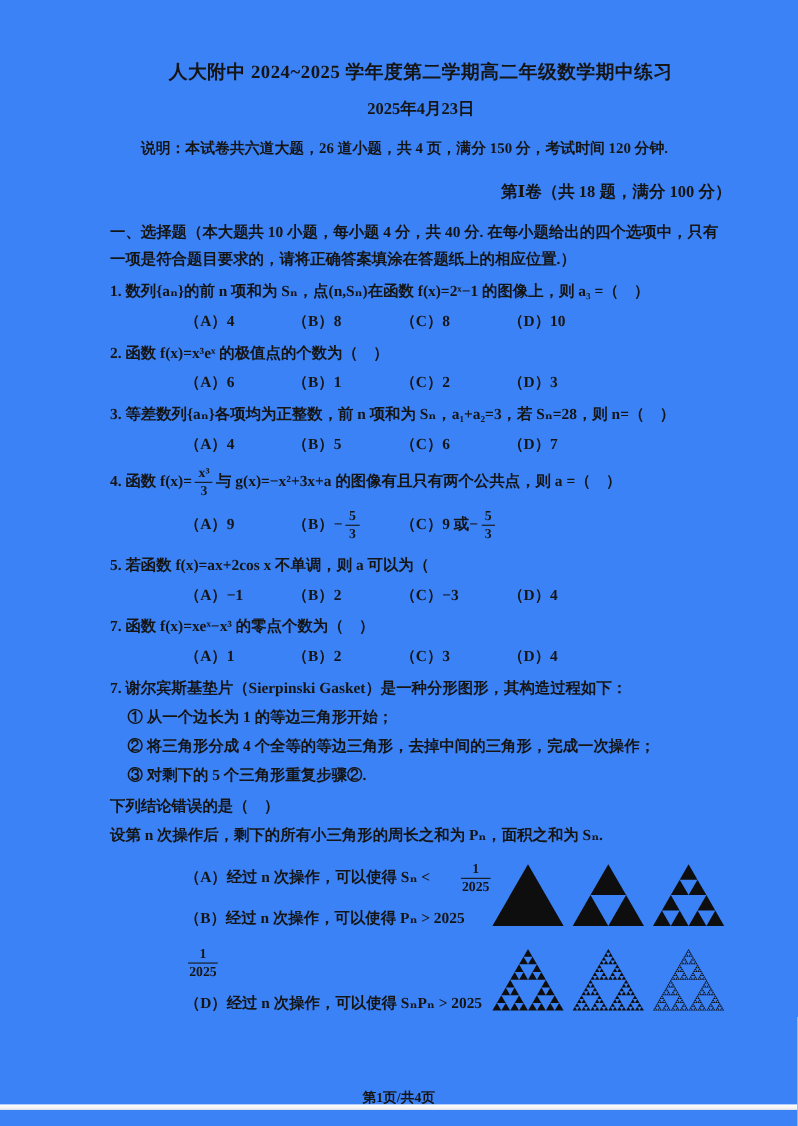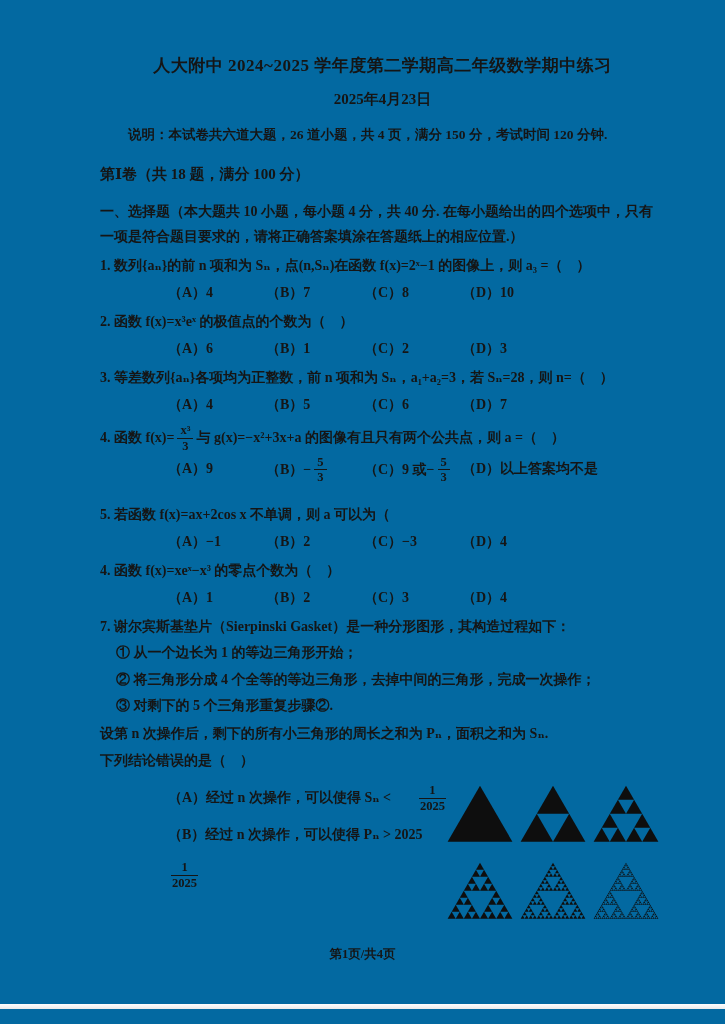--- a/index.html
+++ b/index.html
@@ -1,40 +1,40 @@
 <!DOCTYPE html>
 <html><head>
 <meta charset="utf-8">
 <style>
   html,body{margin:0;padding:0;background:#dcdcdc;}
   .page{
     position:relative;
     width:725px;height:1024px;
     margin:0 auto;
-    background:#0369a1;
+    background:#3b82f6;
     color:#151515;
     font-family:"Liberation Serif","DejaVu Serif",serif;
     overflow:hidden;
   }
   .content{padding:54px 60px 0 100px;}
 
   .title{font-size:17px;font-weight:700;text-align:center;margin:0 0 13px 0;letter-spacing:.5px;}
   .date{font-size:15px;font-weight:700;text-align:center;margin-bottom:17px;}
   .staff{font-size:13px;font-weight:700;text-align:center;margin-bottom:26px;}
   .staff .gap{display:inline-block;width:34px;}
   .note{font-size:13.5px;font-weight:600;padding-left:28px;margin-bottom:21px;}
-  .part-title{font-size:15px;font-weight:700;text-align:left;margin-bottom:15px;}
+  .part-title{font-size:15px;font-weight:700;text-align:right;margin-bottom:15px;}
 
   .section-line{font-size:14px;font-weight:700;line-height:25px;}
   .section{margin-bottom:4px;}
 
   .q{margin-top:3px;}
   .q-text{font-size:14px;font-weight:600;line-height:26px;}
   .q-row{display:flex;align-items:center;font-size:14px;font-weight:600;min-height:34px;}
-  .opts{display:flex;align-items:flex-start;padding-left:68px;font-size:14px;font-weight:600;line-height:27px;}
+  .opts{display:flex;align-items:center;padding-left:68px;font-size:14px;font-weight:600;line-height:27px;}
   .opts .opt{width:98px;display:flex;align-items:center;}
   .opts .opt:last-child{width:auto;}
   .opts.tall{min-height:44px;}
 
   .frac{display:inline-block;text-align:center;vertical-align:middle;margin:0 3px;font-size:12.5px;font-weight:600;line-height:1.15;}
   .frac .fn{display:block;border-bottom:1.3px solid #151515;padding:0 3px;}
   .frac .fd{display:block;padding:0 1px;}
 
   .q7-steps .q-text{padding-left:16px;line-height:26.5px;}
   .q7-tail{line-height:27px;}
@@ -44,21 +44,21 @@
   .q7opt.tall{min-height:37px;margin-bottom:4px;}
 
   .sier-fig{
     position:absolute;left:447px;top:785px;
     display:grid;grid-template-columns:repeat(3,66px);
     column-gap:7px;row-gap:20px;
   }
   .tri{width:66px;height:57px;}
   .tri svg{width:66px;height:57px;display:block;}
 
-  .footer{position:absolute;left:0;right:0;top:946px;text-align:center;font-size:12.5px;font-weight:600;}
+  .footer{position:absolute;left:0;right:0;top:990px;text-align:center;font-size:12.5px;font-weight:600;}
   .scan-edge{position:absolute;left:0;top:1004px;width:100%;height:5px;background:linear-gradient(#fefefe,#ececec);}
 </style>
 </head>
 <body>
 
 <div class="page">
   <div class="content">
 
     <h1 class="title">人大附中 2024~2025 学年度第二学期高二年级数学期中练习</h1>
     <div class="date">2025年4月23日</div>
@@ -67,21 +67,21 @@
 
     <div class="section">
       <div class="section-line">一、选择题（本大题共 10 小题，每小题 4 分，共 40 分. 在每小题给出的四个选项中，只有</div>
       <div class="section-line">一项是符合题目要求的，请将正确答案填涂在答题纸上的相应位置.）</div>
     </div>
 
     <div class="q">
       <div class="q-text">1. 数列{aₙ}的前 n 项和为 Sₙ，点(n,Sₙ)在函数 f(x)=2ˣ−1 的图像上，则 a₃ =（　）</div>
       <div class="opts">
         <span class="opt">（A）4</span>
-        <span class="opt">（B）7</span>
+        <span class="opt">（B）8</span>
         <span class="opt">（C）8</span>
         <span class="opt">（D）10</span>
       </div>
     </div>
 
     <div class="q">
       <div class="q-text">2. 函数 f(x)=x³eˣ 的极值点的个数为（　）</div>
       <div class="opts">
         <span class="opt">（A）6</span>
         <span class="opt">（B）1</span>
@@ -118,70 +118,72 @@
             <span class="fd">3</span>
           </span>
         </span>
         <span class="opt">
           <span>（C）9 或−</span>
           <span class="frac">
             <span class="fn">5</span>
             <span class="fd">3</span>
           </span>
         </span>
-        <span class="opt">（D）以上答案均不是</span>
       </div>
     </div>
 
     <div class="q">
       <div class="q-text">5. 若函数 f(x)=ax+2cos x 不单调，则 a 可以为（</div>
       <div class="opts">
         <span class="opt">（A）−1</span>
         <span class="opt">（B）2</span>
         <span class="opt">（C）−3</span>
         <span class="opt">（D）4</span>
       </div>
     </div>
 
     <div class="q">
-      <div class="q-text">4. 函数 f(x)=xeˣ−x³ 的零点个数为（　）</div>
+      <div class="q-text">7. 函数 f(x)=xeˣ−x³ 的零点个数为（　）</div>
       <div class="opts">
         <span class="opt">（A）1</span>
         <span class="opt">（B）2</span>
         <span class="opt">（C）3</span>
         <span class="opt">（D）4</span>
       </div>
     </div>
 
     <div class="q">
       <div class="q-text">7. 谢尔宾斯基垫片（Sierpinski Gasket）是一种分形图形，其构造过程如下：</div>
       <div class="q7-steps">
         <div class="q-text">① 从一个边长为 1 的等边三角形开始；</div>
         <div class="q-text">② 将三角形分成 4 个全等的等边三角形，去掉中间的三角形，完成一次操作；</div>
         <div class="q-text">③ 对剩下的 5 个三角形重复步骤②.</div>
       </div>
+      <div class="q-text q7-tail">下列结论错误的是（　）</div>
       <div class="q-text q7-tail">设第 n 次操作后，剩下的所有小三角形的周长之和为 Pₙ，面积之和为 Sₙ.</div>
-      <div class="q-text q7-tail">下列结论错误的是（　）</div>
 
       <div class="q7opts">
         <div class="q7opt tall">
           <span>（A）经过 n 次操作，可以使得 Sₙ &lt;</span>
           <span class="frac">
             <span class="fn">1</span>
             <span class="fd">2025</span>
           </span>
         </div>
         <div class="q7opt">
           <span>（B）经过 n 次操作，可以使得 Pₙ &gt; 2025</span>
         </div>
         <div class="q7opt tall">
           <span class="frac">
             <span class="fn">1</span>
             <span class="fd">2025</span>
           </span>
+        </div>
+        <div class="q7opt">
+          <span>（D）经过 n 次操作，可以使得 SₙPₙ &gt; 2025</span>
         </div>
       </div>
     </div>
 
   </div>
 
   <div class="sier-fig">
     <div class="tri">
         <svg viewBox="0 0 100 88">
           <polygon points="50,1 0,87.60254037844386 100,87.60254037844386" fill="#0e0e0e"></polygon>

